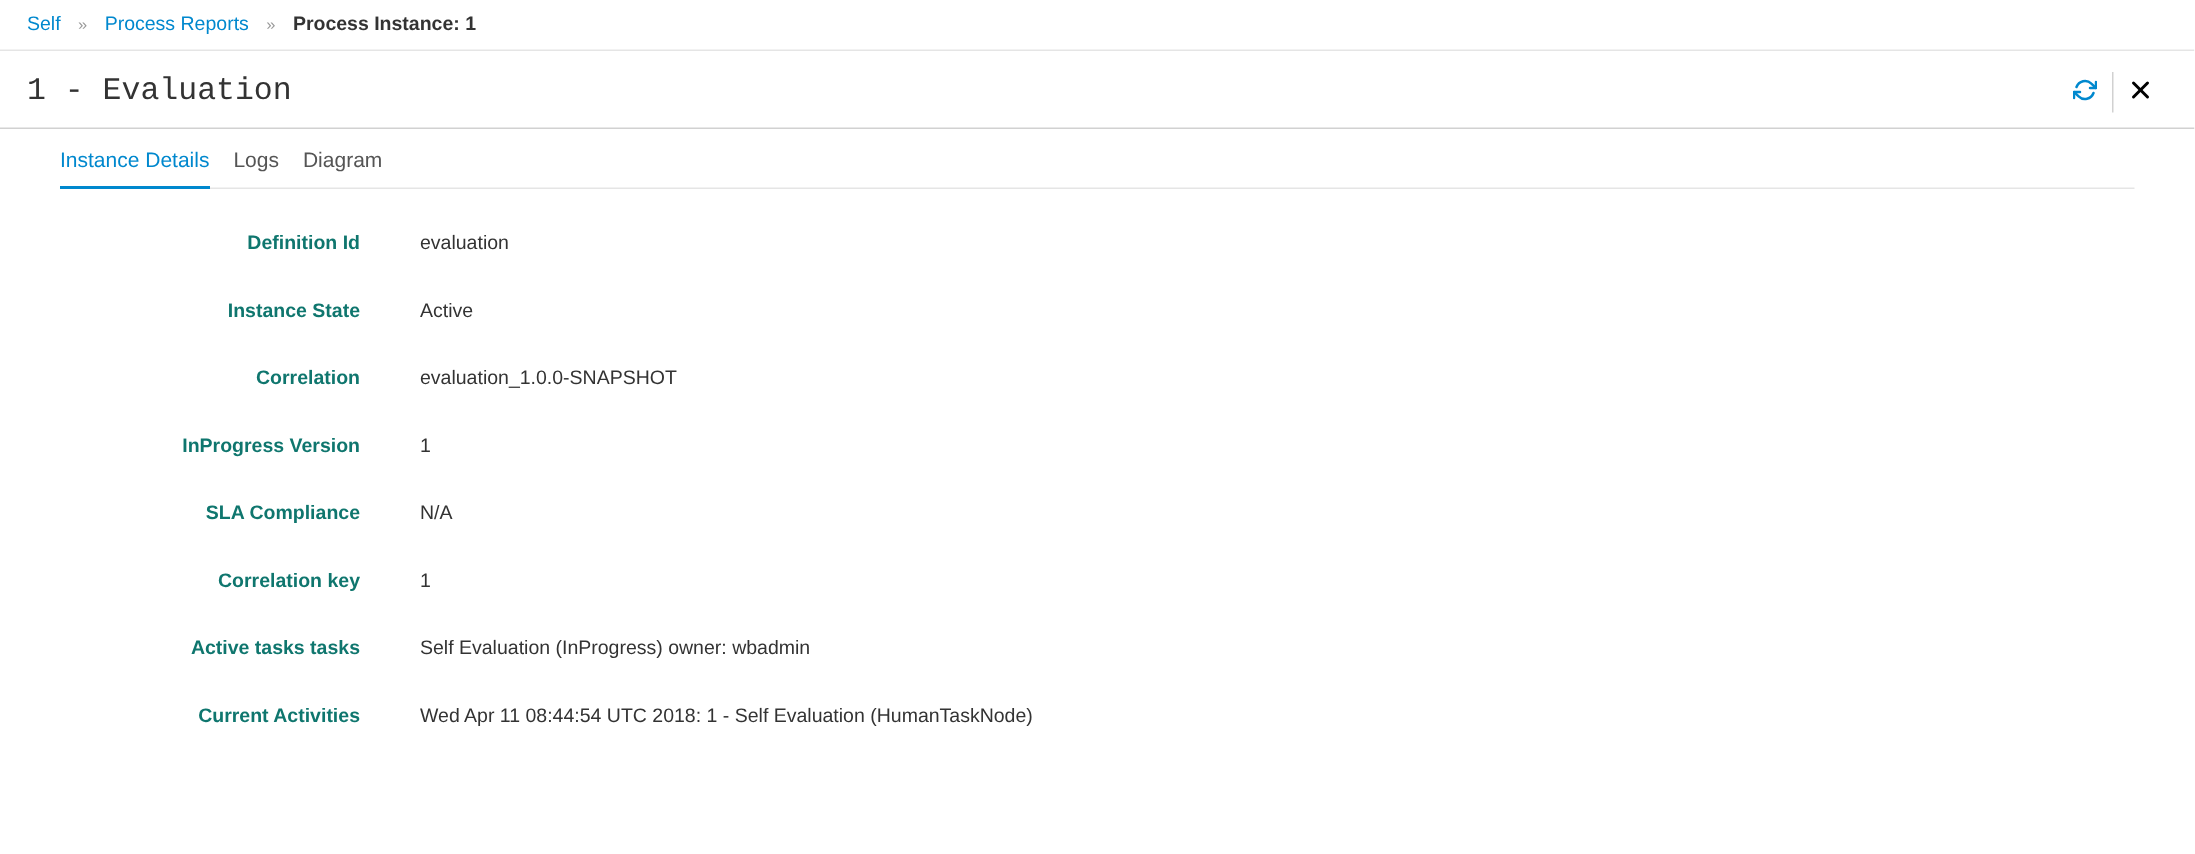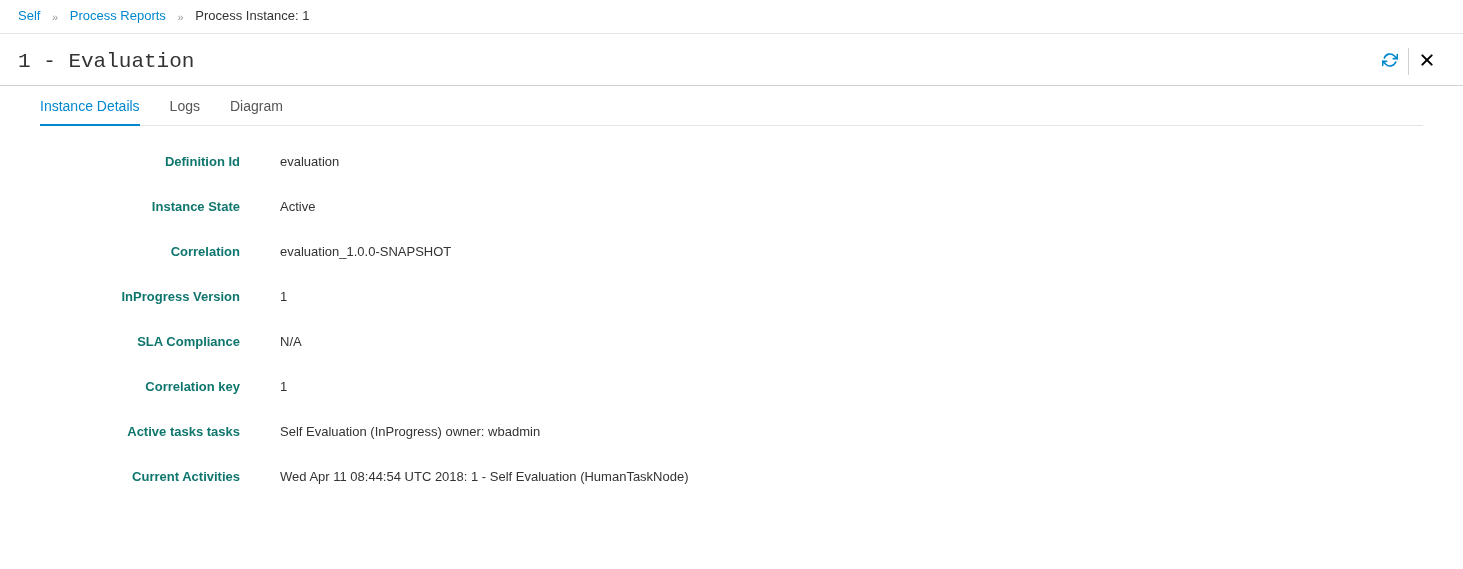--- a/index.html
+++ b/index.html
@@ -23,21 +23,21 @@
       text-decoration: none;
     }
     .breadcrumb .sep {
       color: #999;
       margin: 0 8px;
       font-size: 11px;
       display: inline-block;
       vertical-align: middle;
     }
     .breadcrumb .current {
-      font-weight: normal;
+      font-weight: bold;
       color: #333;
     }
     .header {
       display: flex;
       align-items: center;
       padding: 14px 18px 10px 18px;
       border-bottom: 1px solid #d1d1d1;
     }
     .header h1 {
       font-size: 21px;
@@ -65,21 +65,21 @@
     .header .action-btn svg {
       width: 16px;
       height: 16px;
     }
     .tabs-container {
       padding: 0 40px;
     }
     .tabs {
       display: flex;
       border-bottom: 1px solid #e5e5e5;
-      gap: 30px;
+      gap: 16px;
     }
     .tab {
       padding: 12px 0 10px 0;
       cursor: pointer;
       font-size: 14px;
       color: #555;
       border-bottom: 2px solid transparent;
       margin-bottom: -1px;
     }
     .tab.active {

